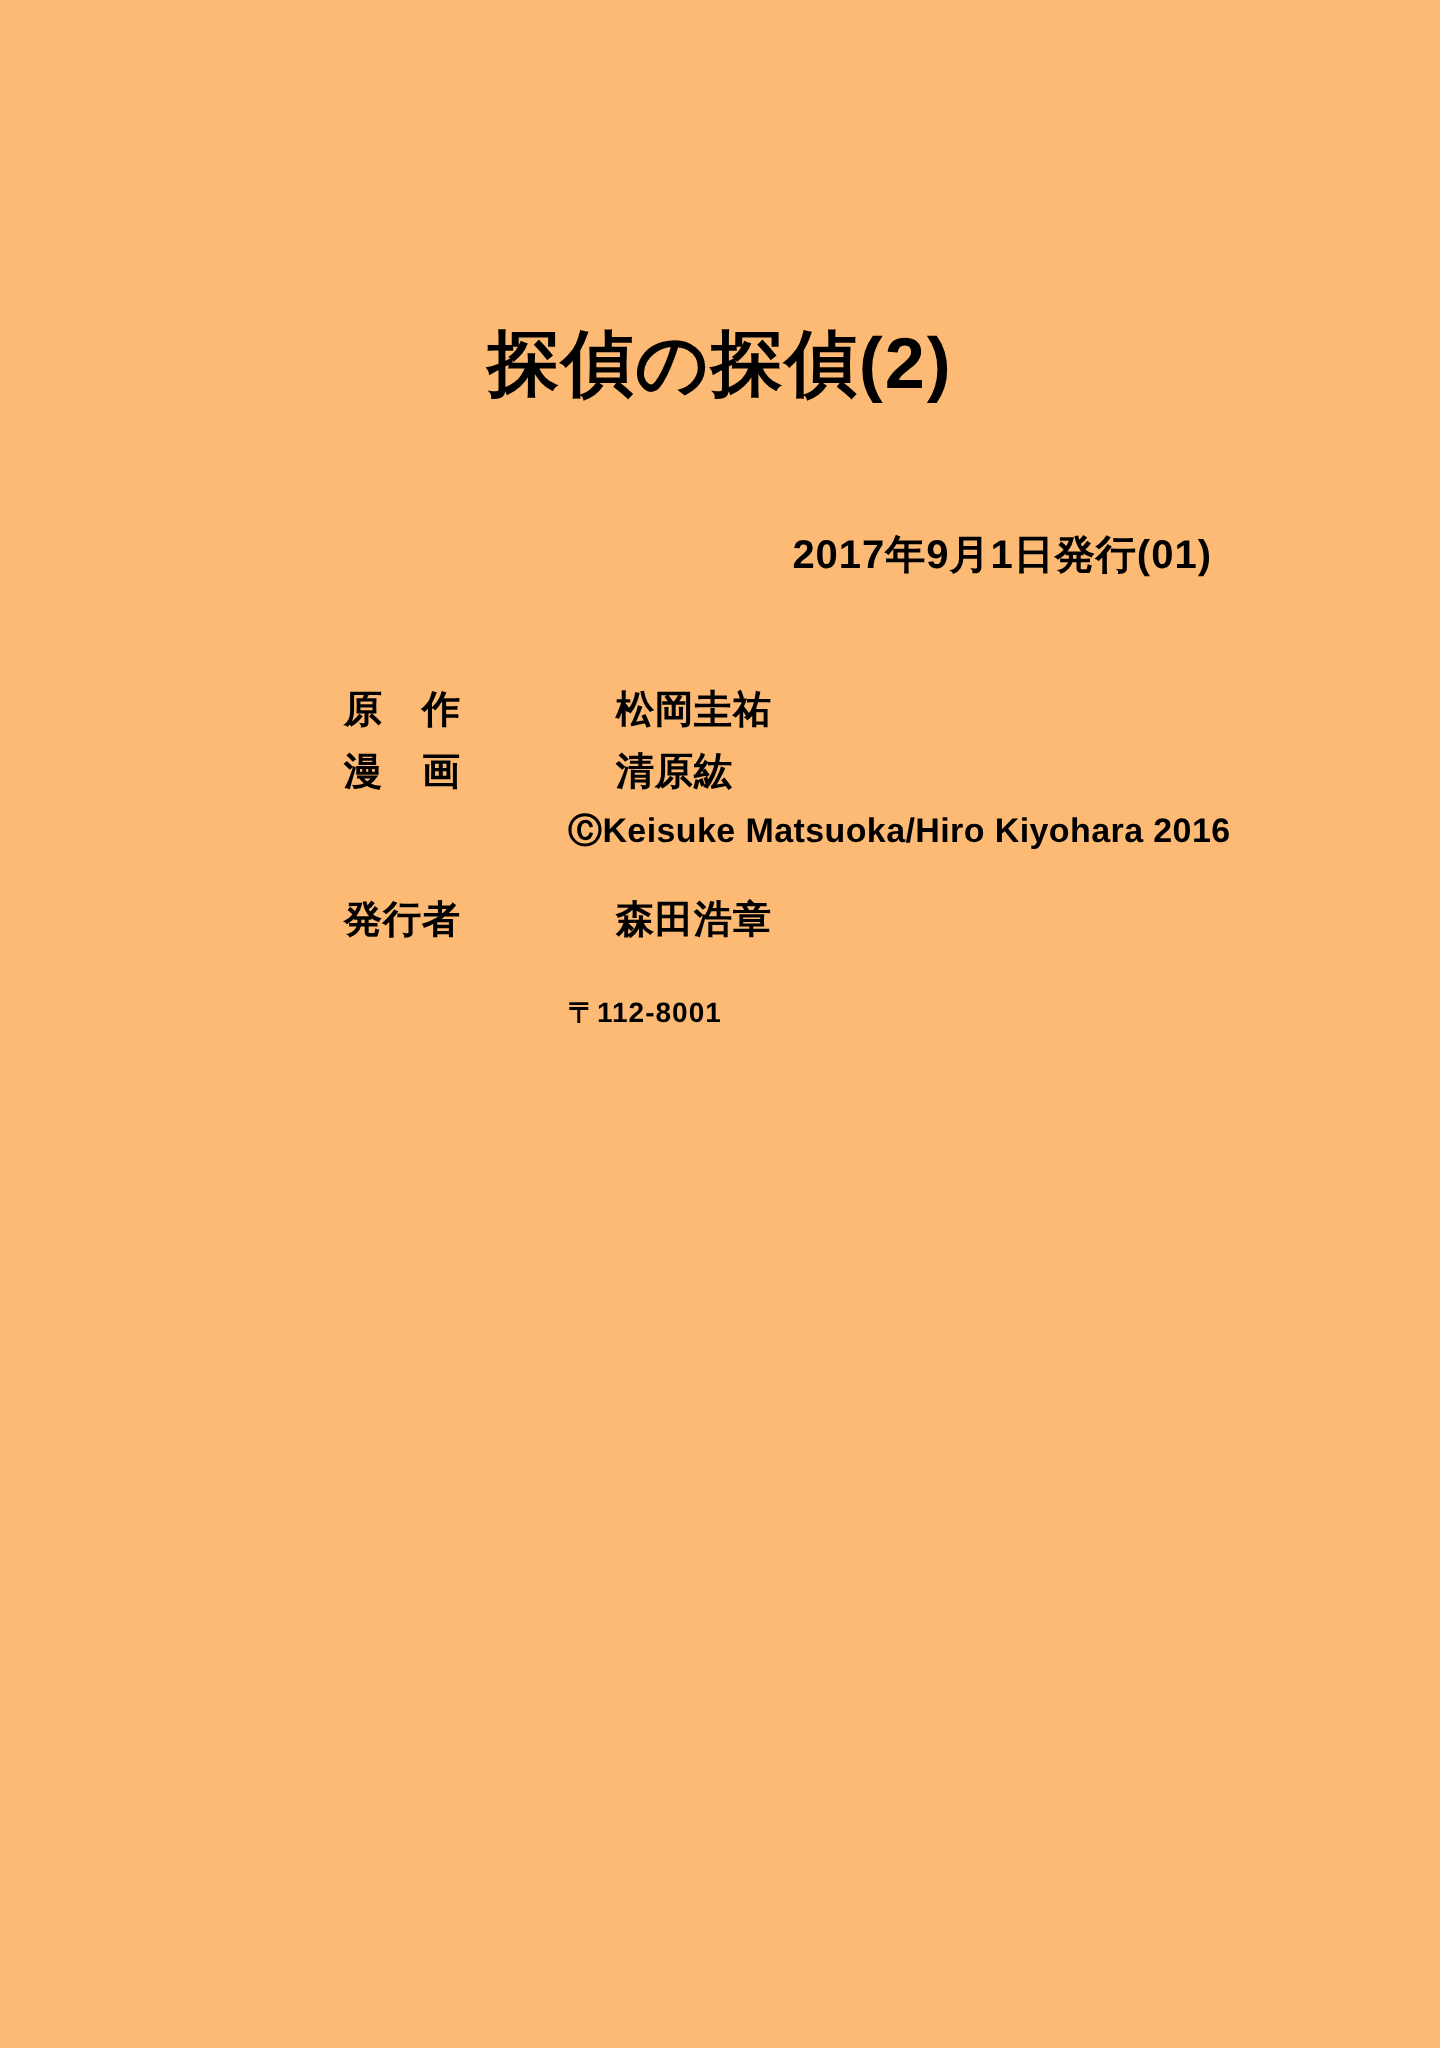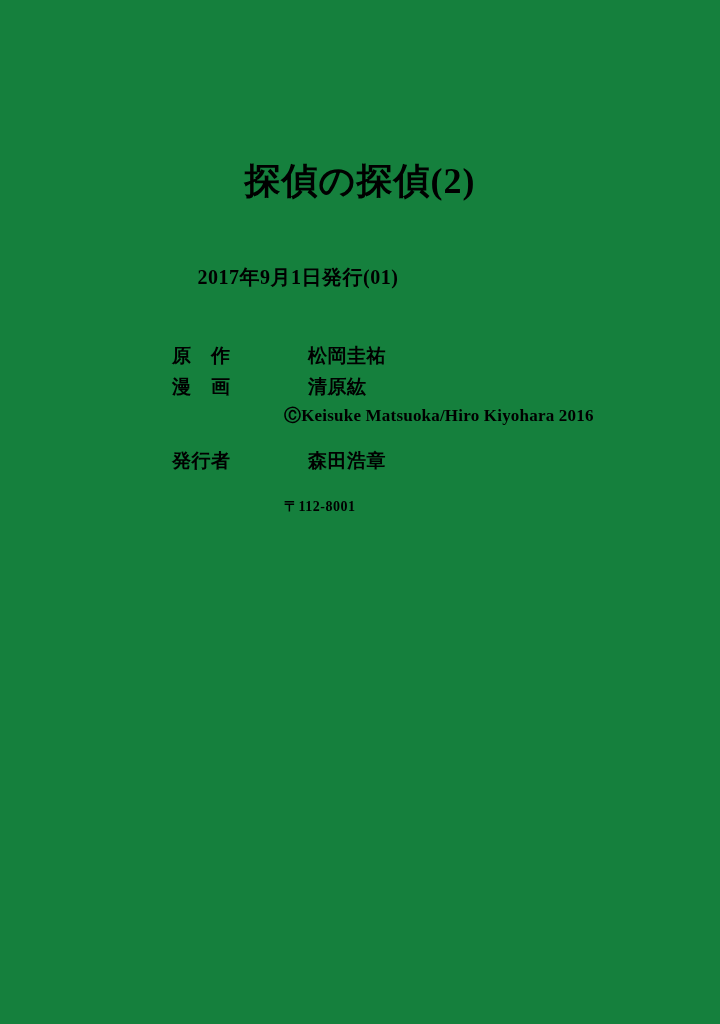--- a/index.html
+++ b/index.html
@@ -12,22 +12,21 @@
     height: 1024px;
     position: relative;
     font-family: "Liberation Sans", sans-serif;
     color: #000000;
     overflow: hidden;
   }
 
   .page {
     position: absolute;
     inset: 0;
-    background: #15803d;
-    font-family: Liberation Serif, serif;
+    background: #fdba74;
   }
 
   
   .colophon-title {
     position: absolute;
     top: 160px;
     left: 0;
     width: 720px;
     text-align: center;
     font-size: 36px;
@@ -36,25 +35,26 @@
     line-height: 1.2;
     white-space: nowrap;
   }
 
   
   .pub-date {
     position: absolute;
     top: 264px;
     left: 0;
     width: 596px;
-    text-align: center;
+    text-align: right;
     font-size: 20px;
     font-weight: bold;
     letter-spacing: 0.5px;
     white-space: nowrap;
+    padding-left: 10px;
   }
 
   
   .credits {
     position: absolute;
     top: 342px;
     left: 172px;
     width: 500px;
   }
 

